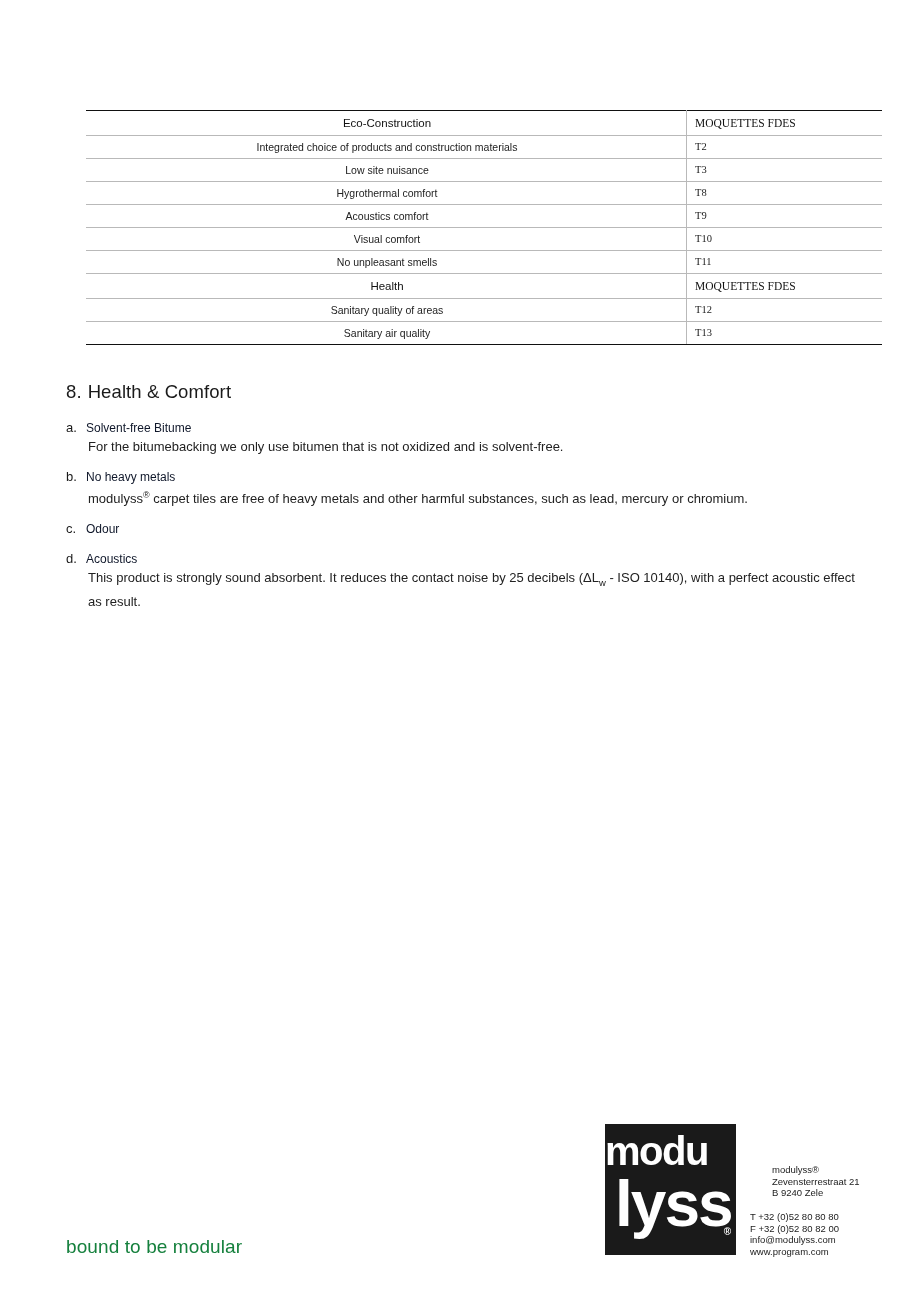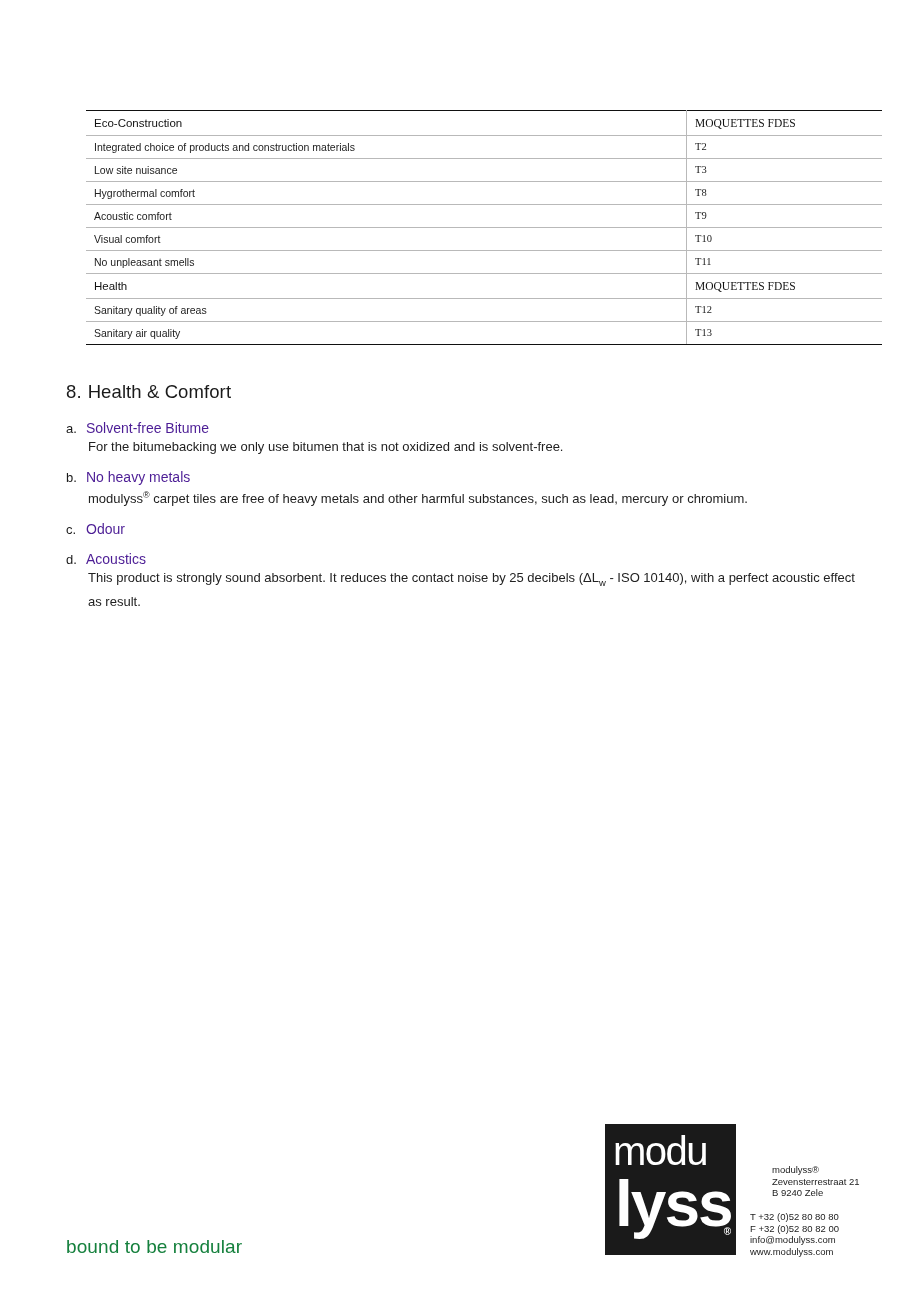--- a/index.html
+++ b/index.html
@@ -73,21 +73,21 @@
     border-bottom: 1px solid #b9b9b9;
     padding-top: 5px;
     padding-bottom: 6px;
   }
   table.fdes tr.section.first td {
     border-top: 1.6px solid #111;
   }
   table.fdes tr.last td {
     border-bottom: 1.6px solid #111;
   }
-  td.col-left { width: 586px; border-right: 1px solid #b9b9b9; }
+  td.col-left { width: 586px; border-right: 1px solid #b9b9b9; text-align: center; }
   td.col-right { width: 181px; font-family: Liberation Serif, serif; }
 
   
   .section-heading {
     position: absolute;
     top: 381px;
     left: 66px;
     font-size: 18.5px;
     color: #1a1a1a;
     letter-spacing: 0.1px;
@@ -111,22 +111,22 @@
     display: flex;
     align-items: baseline;
   }
   .item-letter {
     width: 20px;
     flex: 0 0 20px;
     font-size: 13px;
     color: #1a1a1a;
   }
   .item-title {
-    font-size: 14px;
-    color: #4c1d95;
+    font-size: 12px;
+    color: #0f172a;
     line-height: 18px;
   }
   .item-body {
     margin-left: 22px;
     font-size: 13px;
     line-height: 19px;
     color: #222;
     max-width: 790px;
   }
   .item-body .reg {
@@ -143,24 +143,24 @@
     position: absolute;
     left: 605px;
     top: 1124px;
     width: 131px;
     height: 131px;
     background: #1a1a1a;
     color: #ffffff;
   }
   .logo-word1 {
     position: absolute;
-    left: 8px;
+    left: 0;
     top: 6px;
     font-size: 40px;
-    font-weight: normal;
+    font-weight: bold;
     letter-spacing: -1.5px;
     line-height: 42px;
   }
   .logo-word2 {
     position: absolute;
     left: 10px;
     top: 52px;
     font-size: 64px;
     font-weight: bold;
     letter-spacing: -2px;
@@ -218,21 +218,21 @@
           </tr>
           <tr>
             <td class="col-left">Low site nuisance</td>
             <td class="col-right">T3</td>
           </tr>
           <tr>
             <td class="col-left">Hygrothermal comfort</td>
             <td class="col-right">T8</td>
           </tr>
           <tr>
-            <td class="col-left">Acoustic comfort</td>
+            <td class="col-left">Acoustics comfort</td>
             <td class="col-right">T9</td>
           </tr>
           <tr>
             <td class="col-left">Visual comfort</td>
             <td class="col-right">T10</td>
           </tr>
           <tr>
             <td class="col-left">No unpleasant smells</td>
             <td class="col-right">T11</td>
           </tr>
@@ -300,18 +300,18 @@
   <div class="address">
     <div>modulyss®</div>
     <div>Zevensterrestraat 21</div>
     <div>B 9240 Zele</div>
   </div>
 
   <div class="contact">
     <div>T +32 (0)52 80 80 80</div>
     <div>F +32 (0)52 80 82 00</div>
     <div>info@modulyss.com</div>
-    <div>www.modulyss.com</div>
+    <div>www.program.com</div>
   </div>
 
   <div class="tagline">bound to be modular</div>
 
 </div>
 
 </body></html>

